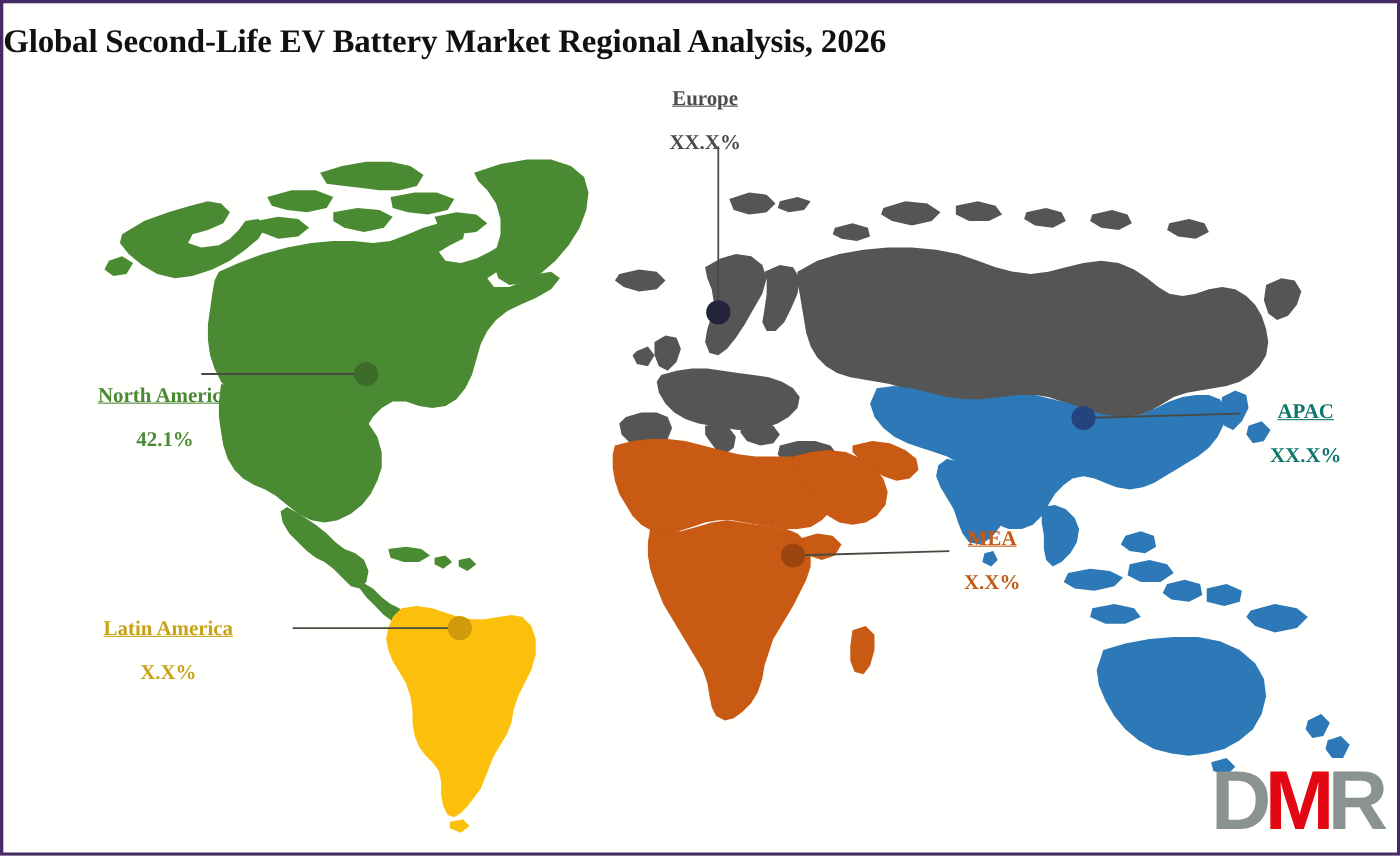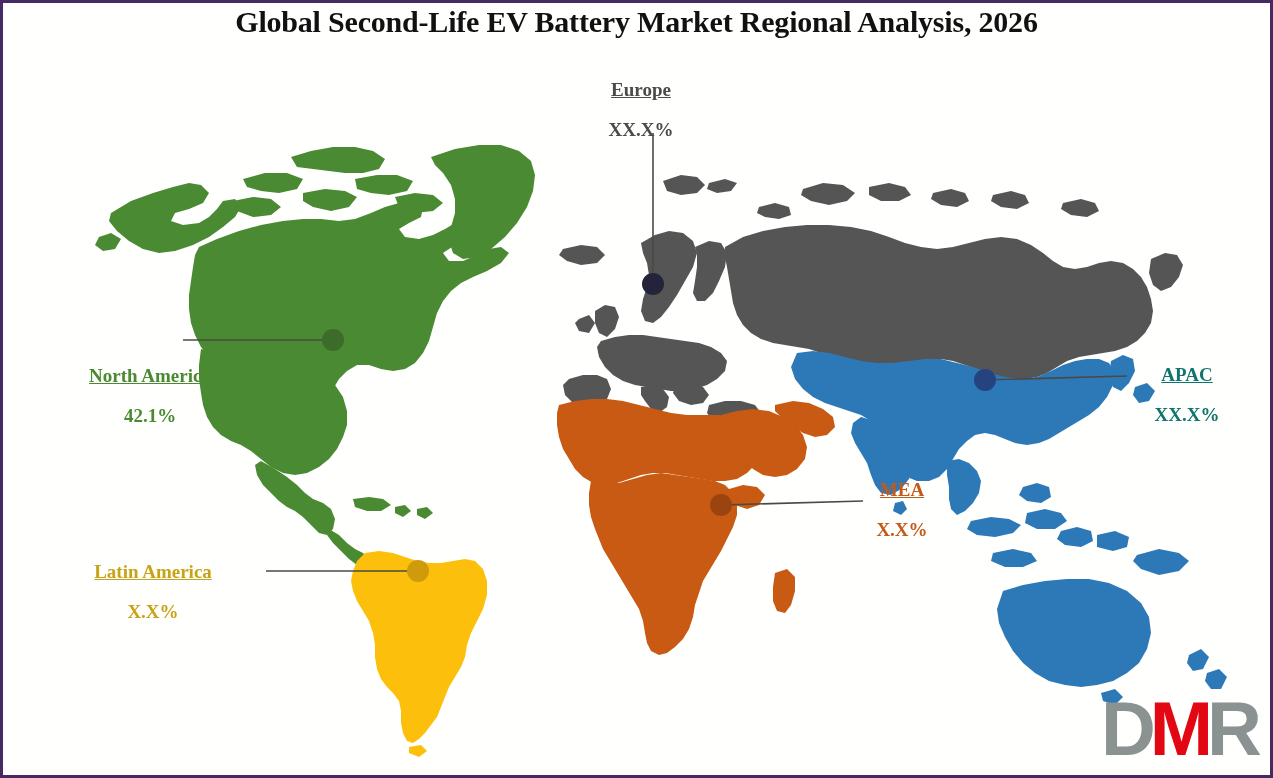--- a/index.html
+++ b/index.html
@@ -14,24 +14,24 @@
     position: relative;
     width: 1273px;
     height: 778px;
     background: #fffffd;
     border: 3px solid #452a63;
     box-sizing: border-box;
     overflow: hidden;
   }
   #title {
     position: absolute;
-    top: 2px;
+    top: 18px;
     left: 0;
     width: 100%;
-    text-align: center;
+    text-align: left;
     font-family: "Liberation Serif", serif;
     font-weight: bold;
     font-size: 30px;
     letter-spacing: -0.2px;
     color: #111111;
     white-space: nowrap;
   }
   #map-layer {
     position: absolute;
     left: 0;
@@ -49,21 +49,21 @@
     font-family: "Liberation Serif", serif;
     font-weight: bold;
     font-size: 19px;
     line-height: 1.28;
     text-align: center;
     white-space: nowrap;
   }
   .label .lbl-name { display: block; text-decoration: underline; }
   .label .lbl-value { display: block; margin-top: 16px; }
 
-  #label-north-america { left: 28px;  top: 361px; width: 238px; color: #4a8a33; }
+  #label-north-america { left: 28px;  top: 345px; width: 238px; color: #4a8a33; }
   #label-latin-america { left: 50px;  top: 557px; width: 200px; color: #c9a317; }
   #label-europe        { left: 562px; top: 75px;  width: 152px; color: #4b4b4b; }
   #label-apac          { left: 1122px;top: 360px; width: 124px; color: #0f766e; }
   #label-mea           { left: 836px; top: 475px; width: 126px; color: #c45a19; }
 
   #logo {
     position: absolute;
     right: 14px;
     bottom: 8px;
     font-family: "Liberation Sans", sans-serif;

